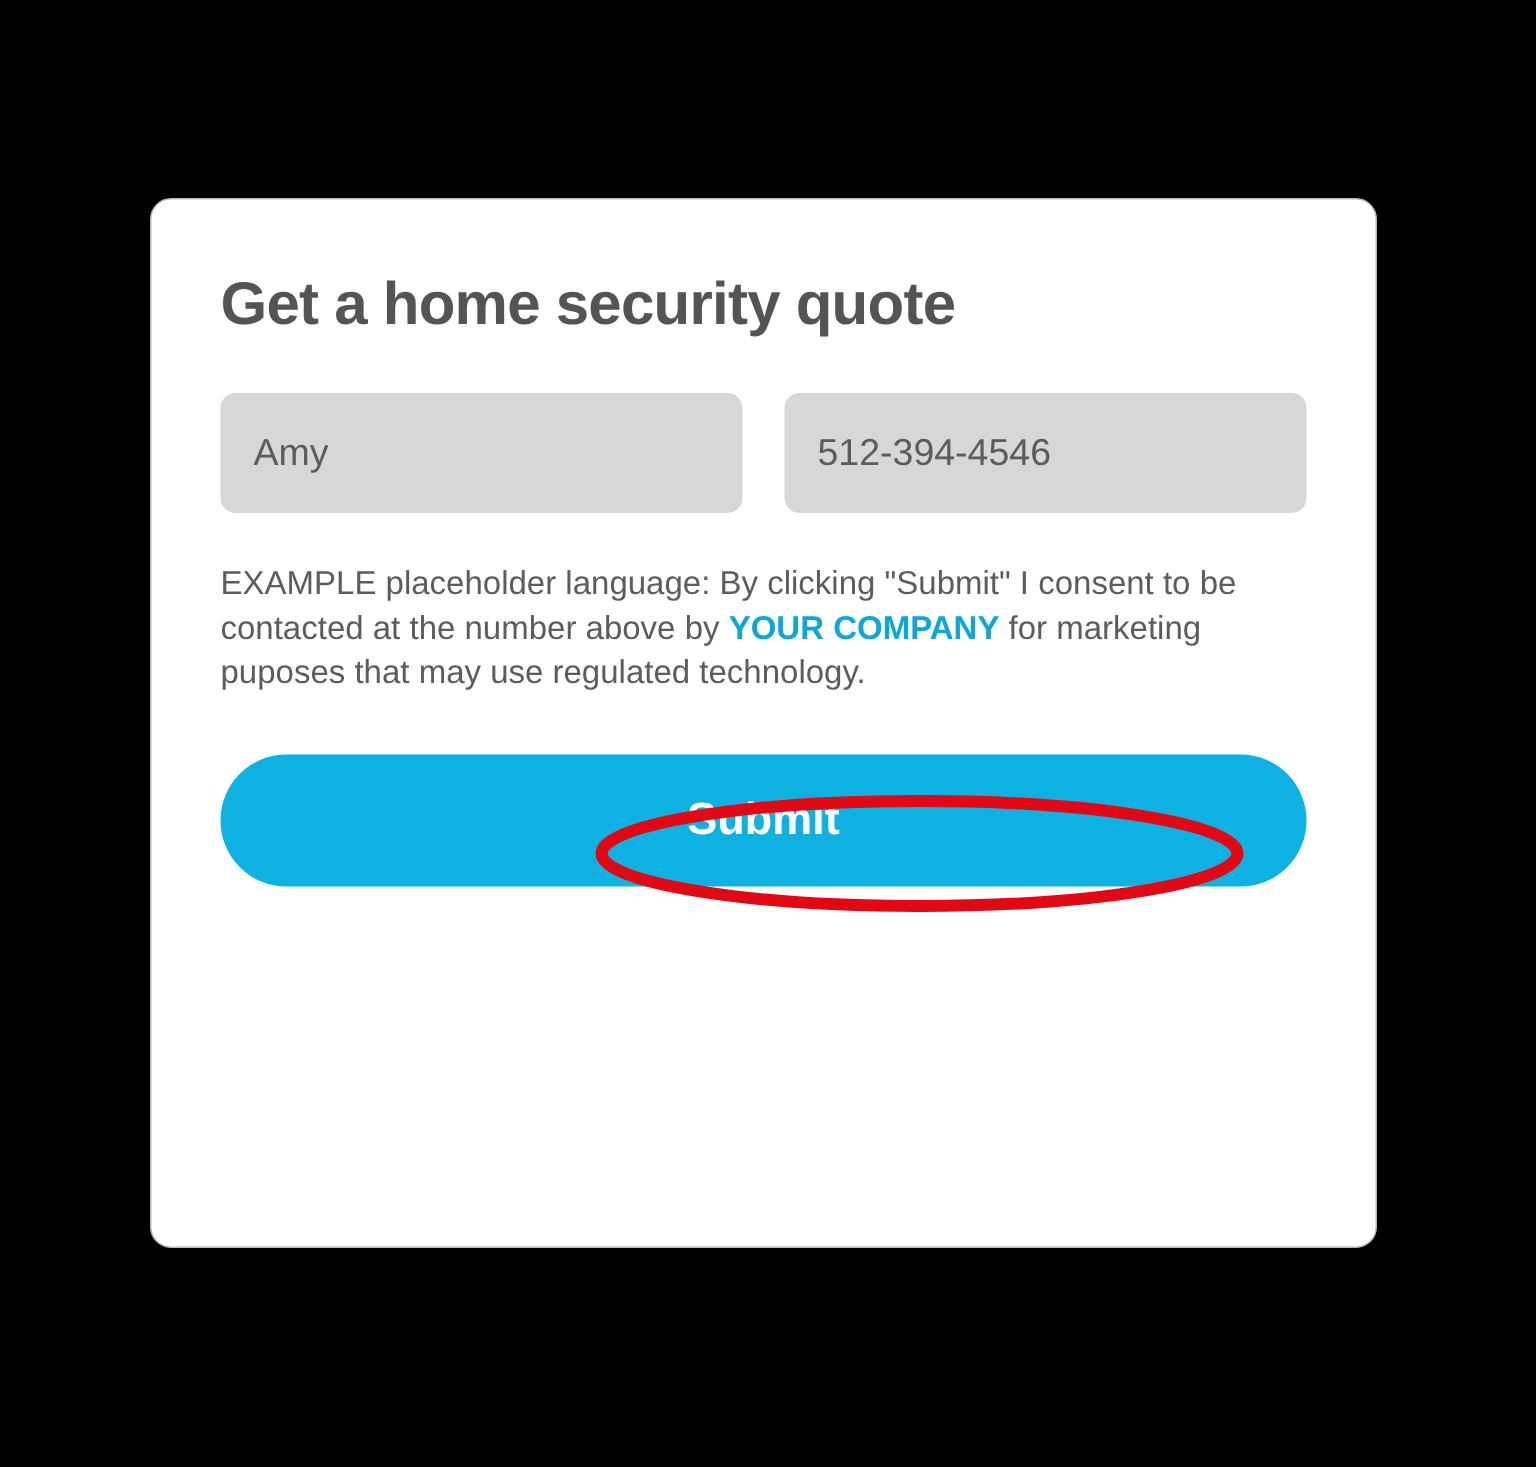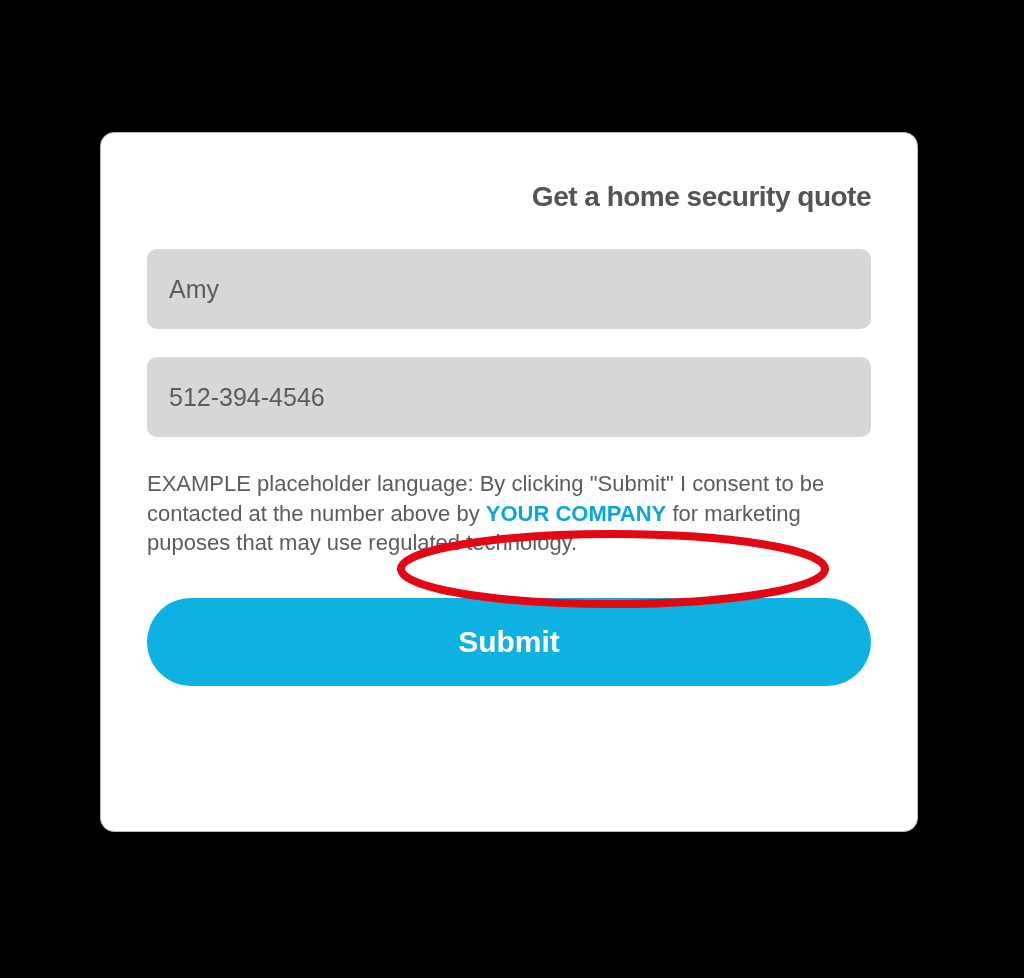--- a/index.html
+++ b/index.html
@@ -22,31 +22,31 @@
     top: 132px;
     width: 818px;
     height: 700px;
     background: #fff;
     border-radius: 14px;
     border: 1px solid #b8b8b8;
     box-shadow: 14px 14px 22px rgba(0,0,0,0.35);
     padding: 44px 46px 44px 46px;
   }
   .title {
-    font-size: 28px;
+    font-size: 40px;
     font-weight: 800;
     color: #545454;
-    text-align: right;
+    text-align: left;
     margin-top: 4px;
     margin-bottom: 36px;
     letter-spacing: -0.5px;
   }
   .grid {
     display: grid;
-    grid-template-columns: 1fr;
+    grid-template-columns: 1fr 1fr;
     gap: 28px 28px;
     margin-bottom: 32px;
   }
   .field {
     background: #d7d7d7;
     border: none;
     border-radius: 10px;
     padding: 0 22px;
     height: 80px;
     font-size: 25px;

